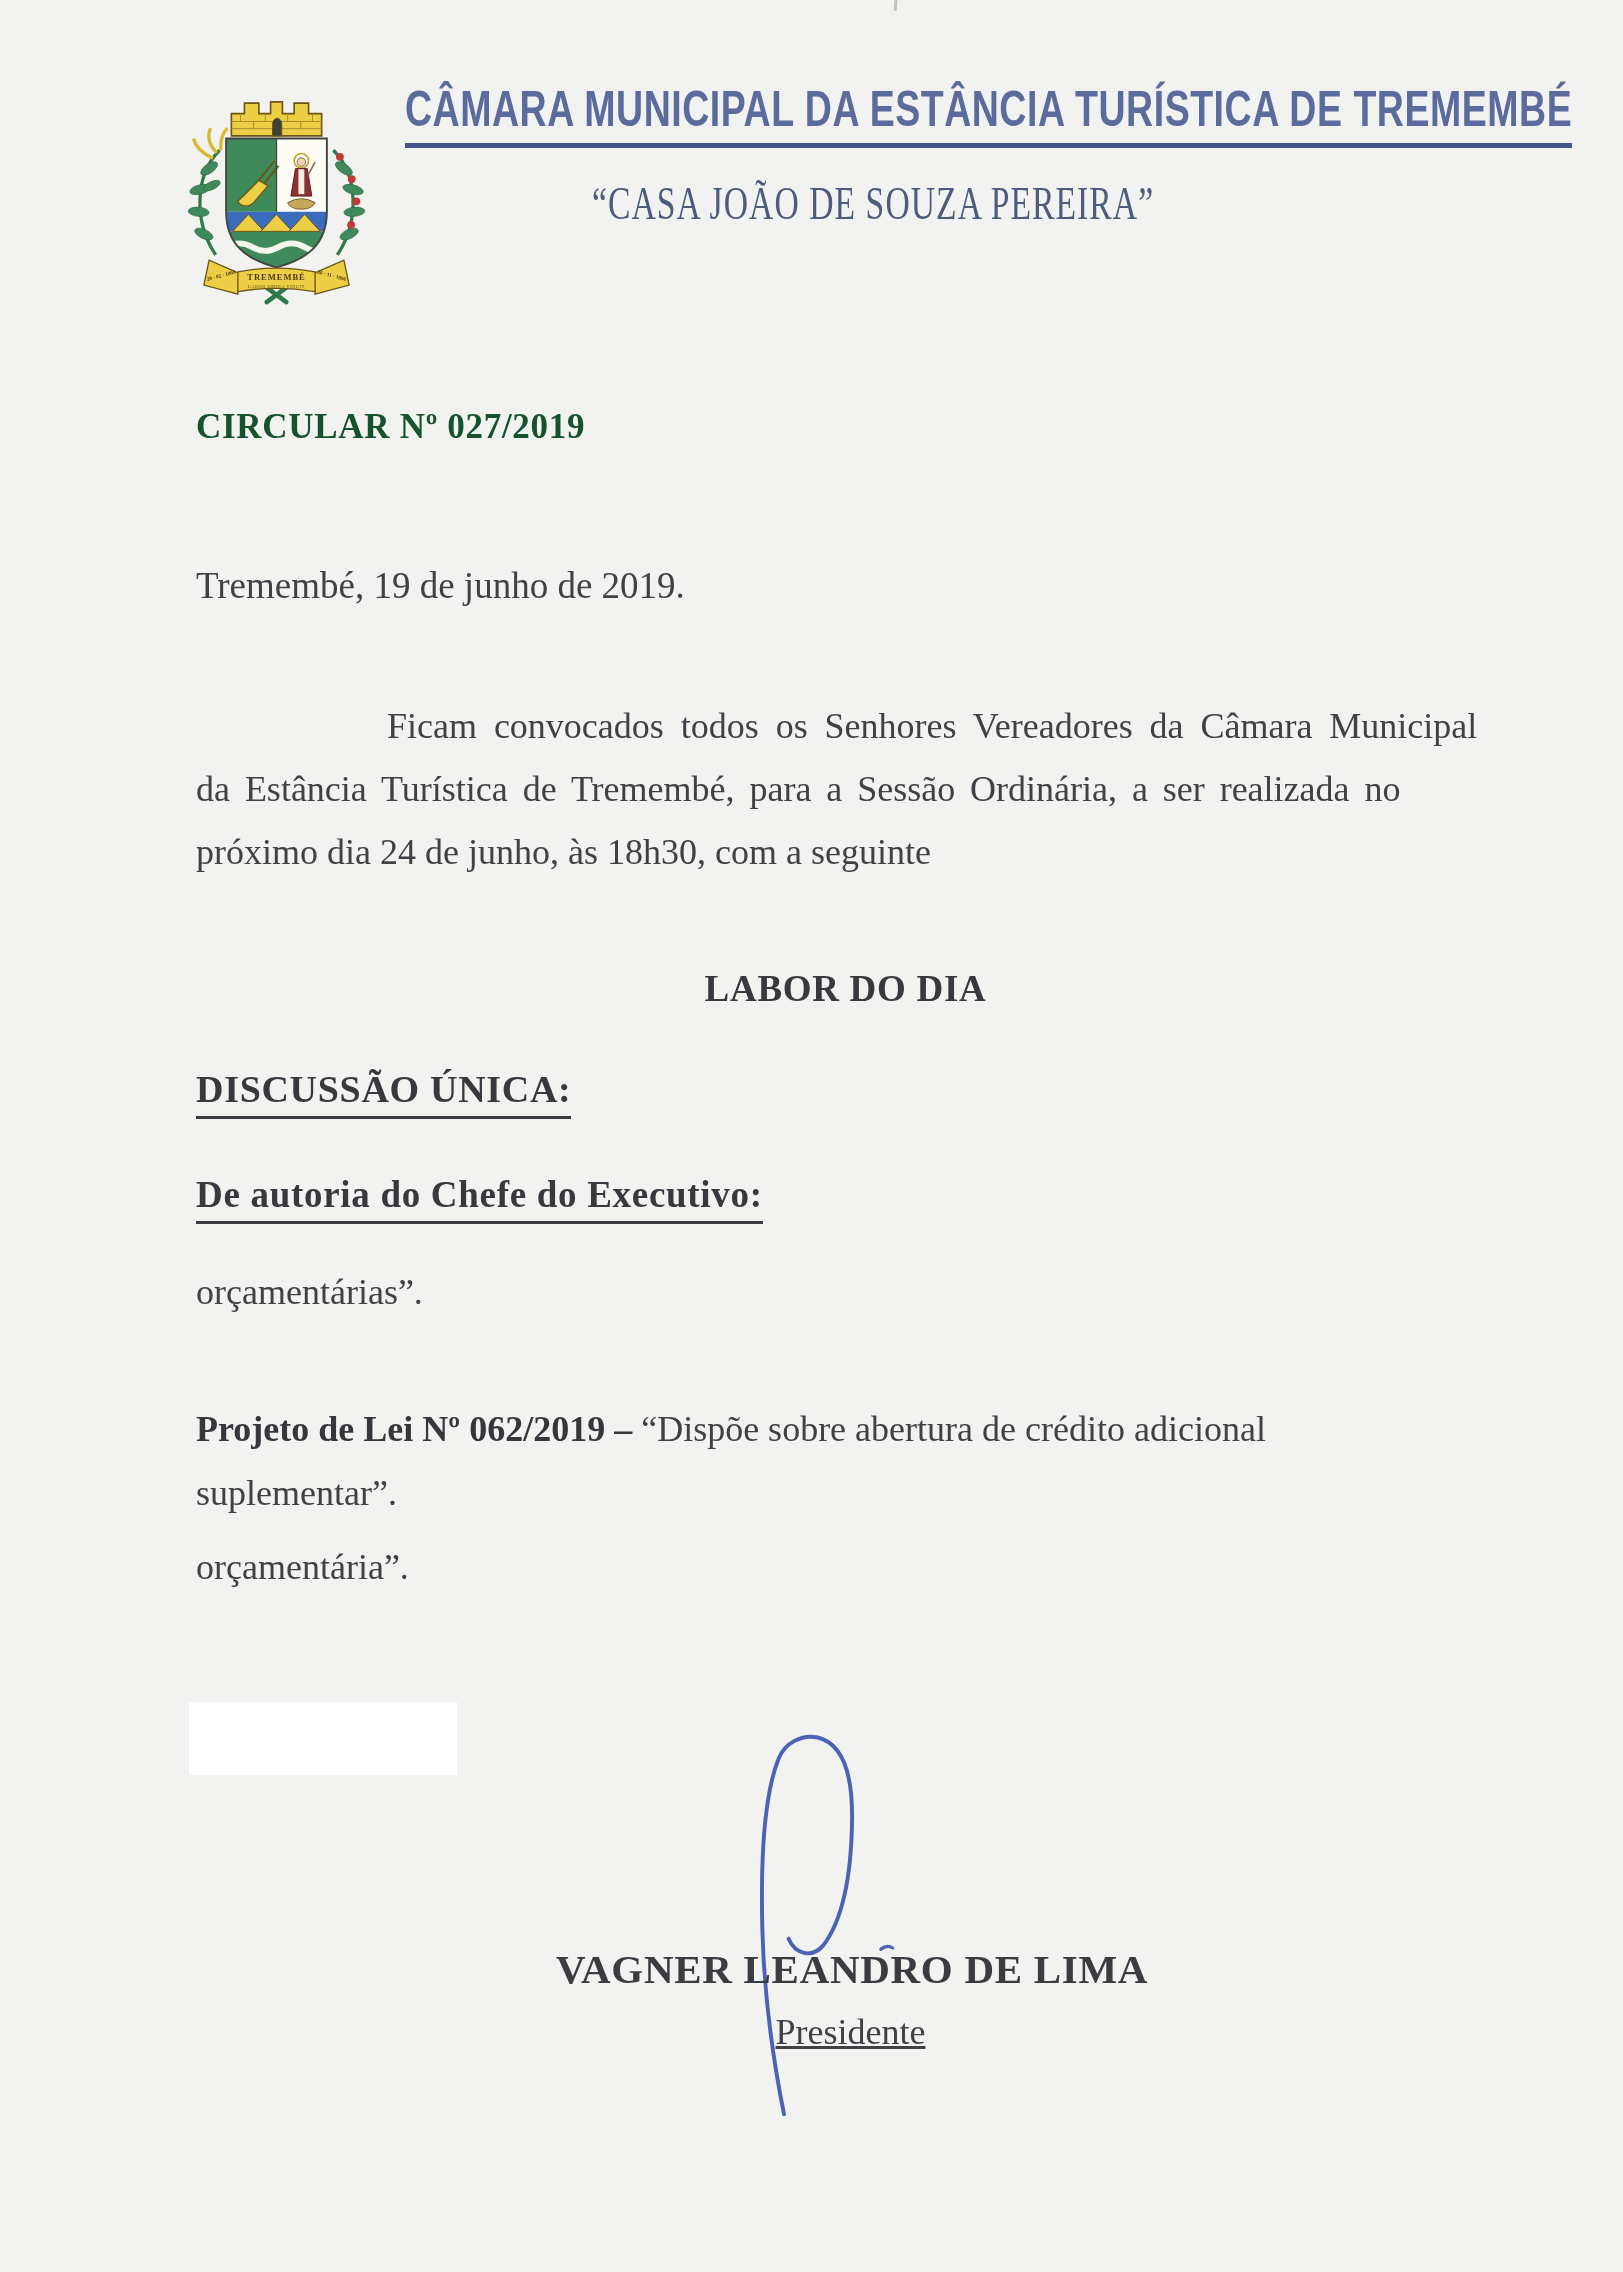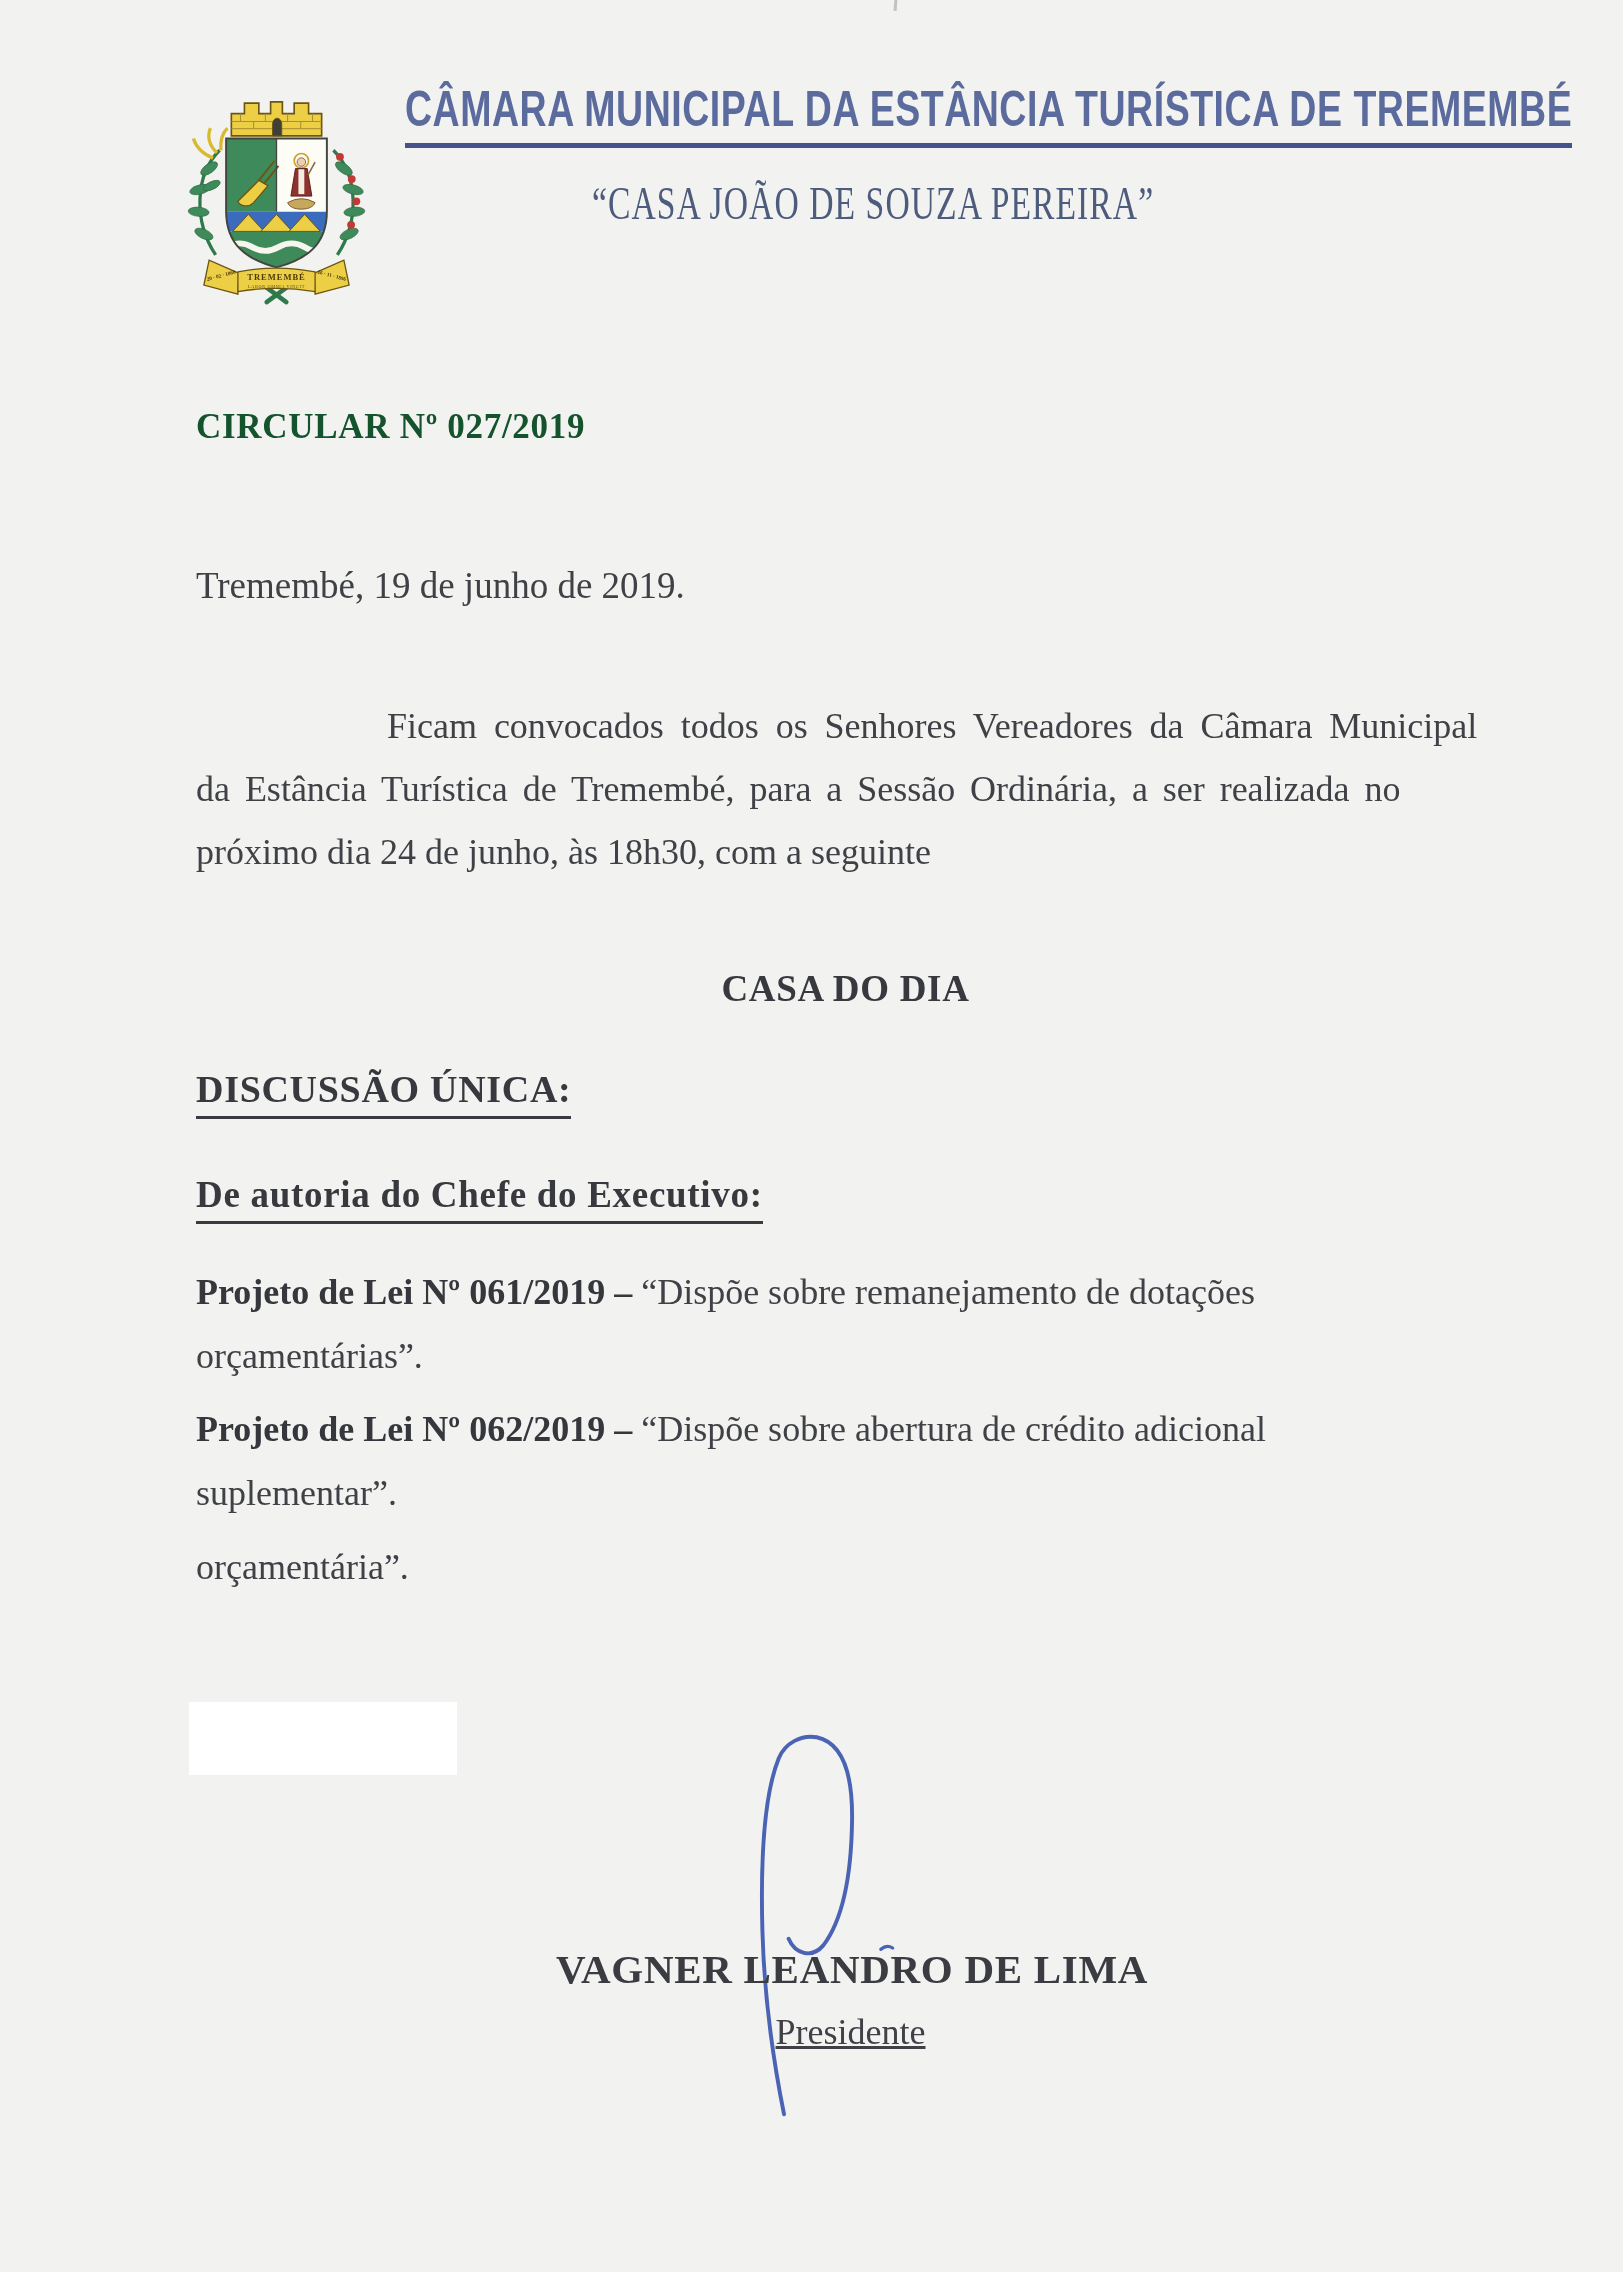--- a/index.html
+++ b/index.html
@@ -218,38 +218,33 @@
   <div class="abs circular nowrap" style="left:196px;top:407px;">CIRCULAR Nº 027/2019</div>
 
   <div class="abs dateline" style="left:196px;top:564px;width:1319px;">Tremembé, 19 de junho de 2019.</div>
 
   <div class="abs" style="left:196px;top:695px;width:1299px;">
     <div class="bodyline indent ws12">Ficam convocados todos os Senhores Vereadores da Câmara Municipal</div>
     <div class="bodyline ws9">da Estância Turística de Tremembé, para a Sessão Ordinária, a ser realizada no</div>
     <div class="bodyline">próximo dia 24 de junho, às 18h30, com a seguinte</div>
   </div>
 
-  <div class="abs agenda nowrap" style="left:196px;top:967px;">CASA DO DIA</div>
+  <div class="abs agenda nowrap" style="left:196px;top:967px;">LABOR DO DIA</div>
 
   <div class="abs uheading nowrap" style="left:196px;top:1067px;">
     <span class="ul">DISCUSSÃO ÚNICA:</span>
   </div>
 
   <div class="abs uheading nowrap" style="left:196px;top:1173px;font-size:37px;">
     <span class="ul">De autoria do Chefe do Executivo:</span>
   </div>
 
   <div class="abs patch" style="left:189px;top:1702px;width:268px;height:73px;"></div>
 
   <div class="abs project" style="left:196px;top:1260px;">
-    <div class="pline">
-      <span class="b">Projeto de Lei Nº 061/2019</span>
-      <span class="b">–</span>
-      <span>“Dispõe sobre remanejamento de dotações</span>
-    </div>
     <div class="pline">orçamentárias”.</div>
   </div>
 
   <div class="abs project" style="left:196px;top:1397px;">
     <div class="pline">
       <span class="b">Projeto de Lei Nº 062/2019</span>
       <span class="b">–</span>
       <span>“Dispõe sobre abertura de crédito adicional</span>
     </div>
     <div class="pline">suplementar”.</div>

